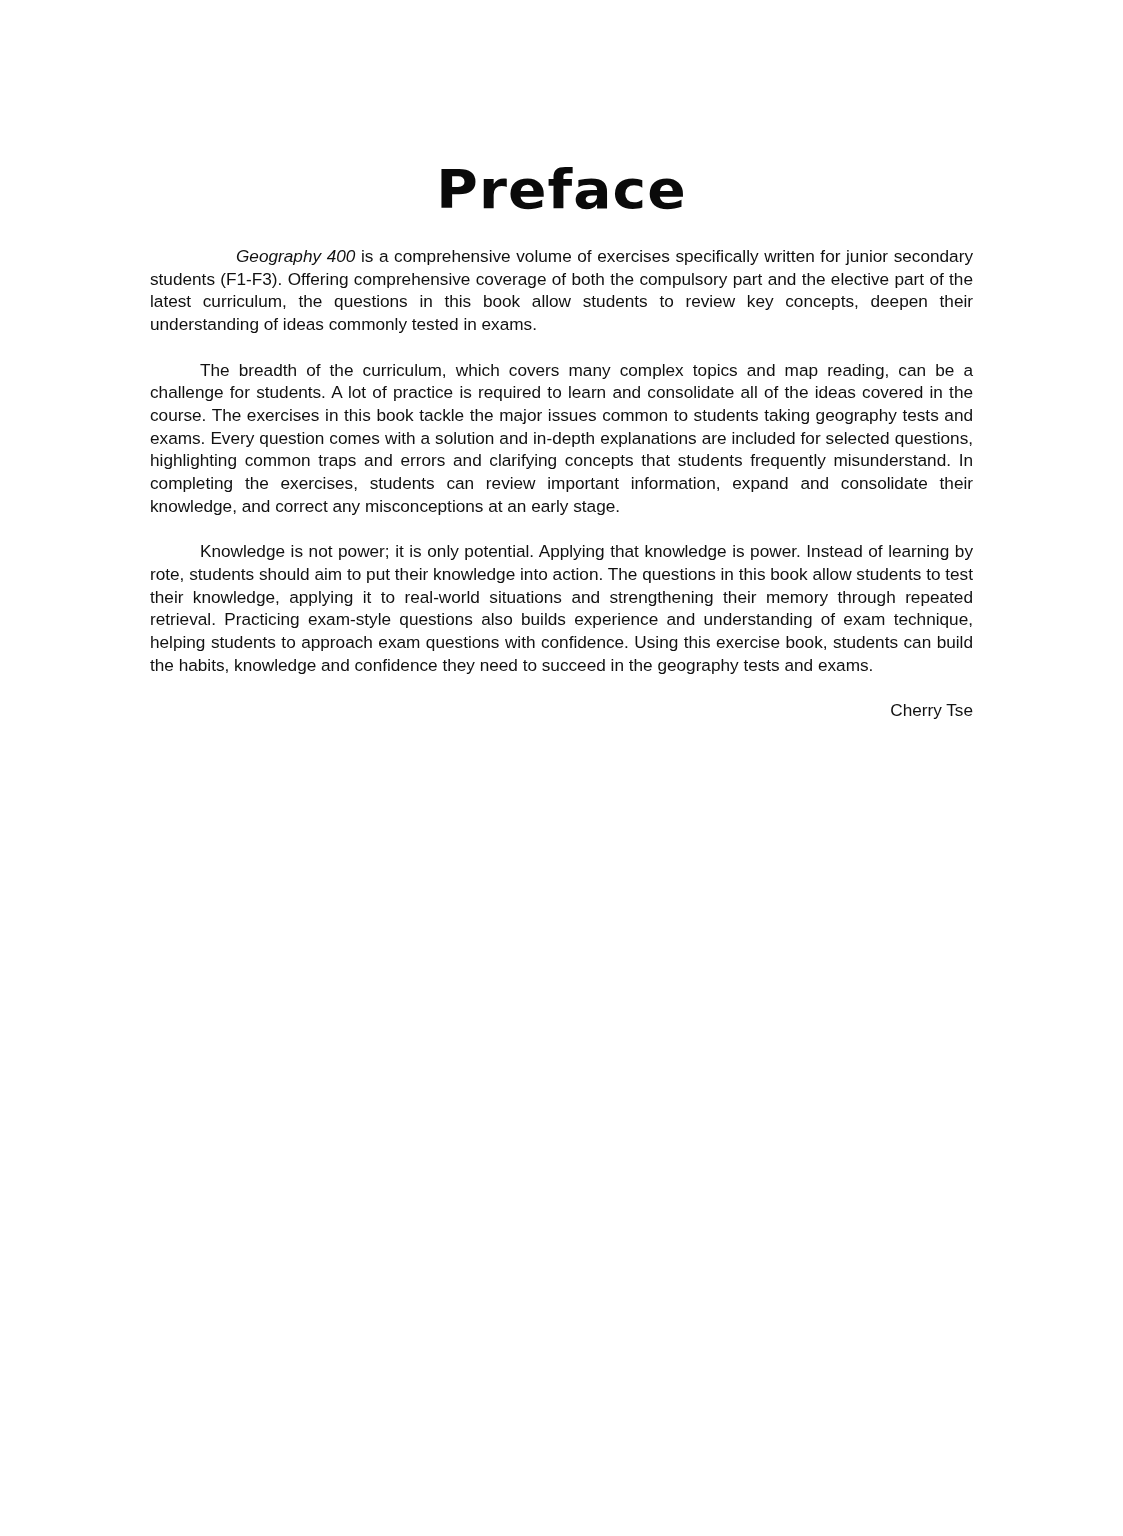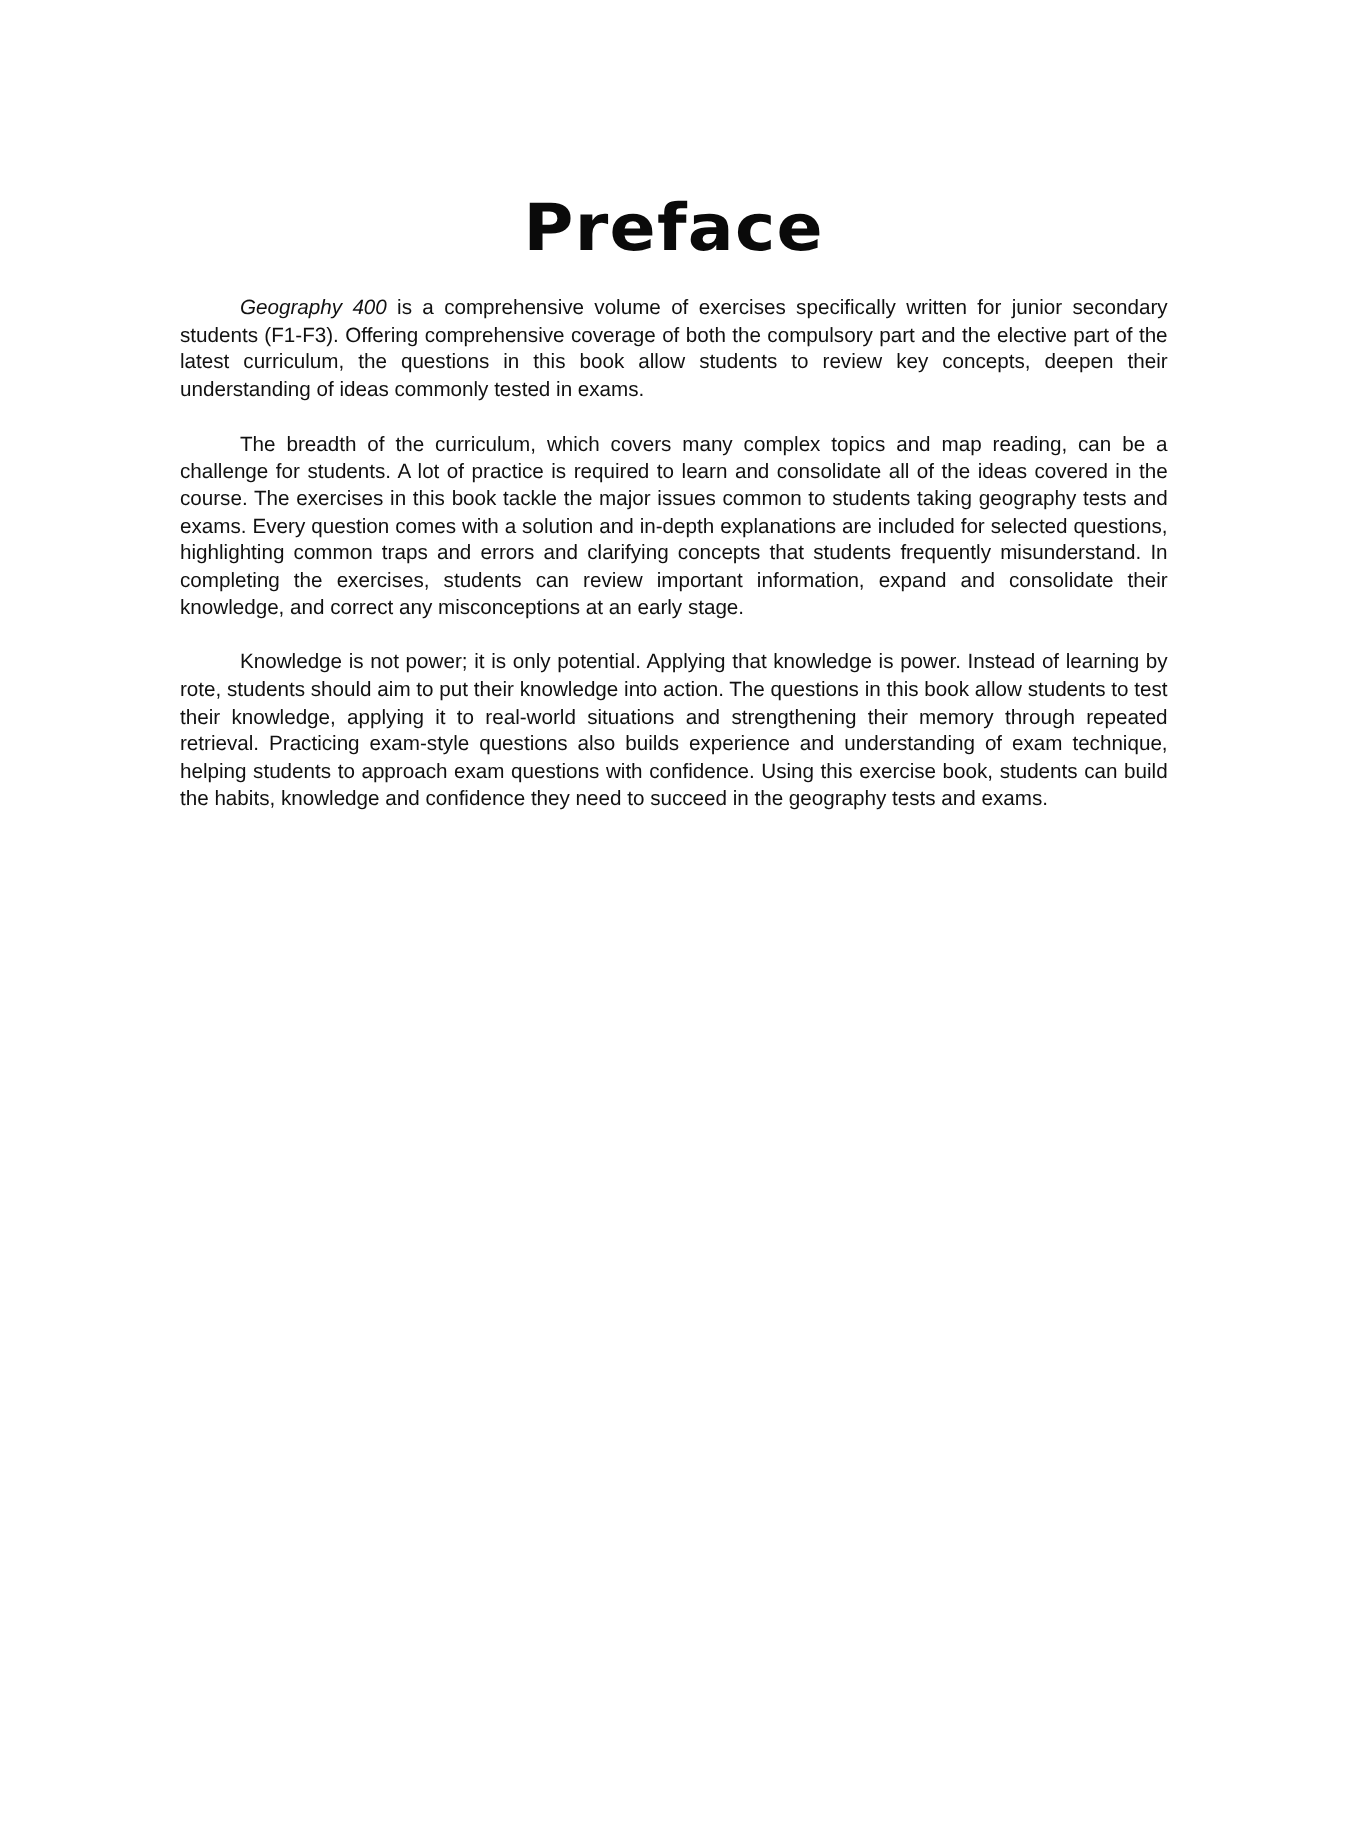--- a/index.html
+++ b/index.html
@@ -45,20 +45,21 @@
       line-height: 22.7px;
       text-align: justify;
     }
     .para {
       margin: 0 0 22.7px 0;
       text-indent: 50px;
       text-align: justify;
     }
     .para .italic {
       font-style: italic;
+      margin-left: 36px;
     }
     .signatures {
       text-align: right;
       margin-top: 0;
     }
     .signature {
       display: block;
       margin: 0;
     }
   </style>
@@ -70,15 +71,16 @@
 
   <div class="body">
     <p class="para"><span class="italic">Geography 400</span><span> is a comprehensive volume of exercises specifically written for junior secondary students  (F1-F3). Offering comprehensive coverage of both the compulsory part and the elective part of the latest curriculum, the questions in this book allow students to review key concepts, deepen their understanding of ideas commonly tested in exams.</span></p>
 
     <p class="para">The breadth of the curriculum, which covers many complex topics and map reading, can be a challenge for students. A lot of practice is required to learn and consolidate all of the ideas covered in the course. The exercises in this book tackle the major issues common to students taking geography tests and exams. Every question comes with a solution and in-depth explanations are included for selected questions, highlighting common traps and errors and clarifying concepts that students frequently misunderstand. In completing the exercises, students can review important information, expand and consolidate their knowledge, and correct any misconceptions at an early stage.</p>
 
     <p class="para">Knowledge is not power; it is only potential. Applying that knowledge is power. Instead of learning by rote, students should aim to put their knowledge into action. The questions in this book allow students to test their knowledge, applying it to real-world situations and strengthening their memory through repeated retrieval. Practicing exam-style questions also builds experience and understanding of exam technique, helping students to approach exam questions with confidence. Using this exercise book, students can build the habits, knowledge and confidence they need to succeed in the geography tests and exams.</p>
 
 
     <div class="signatures">
+      <span class="signature">Cherry Tse</span>
     </div>
   </div>
 </div>
 
 </body></html>

